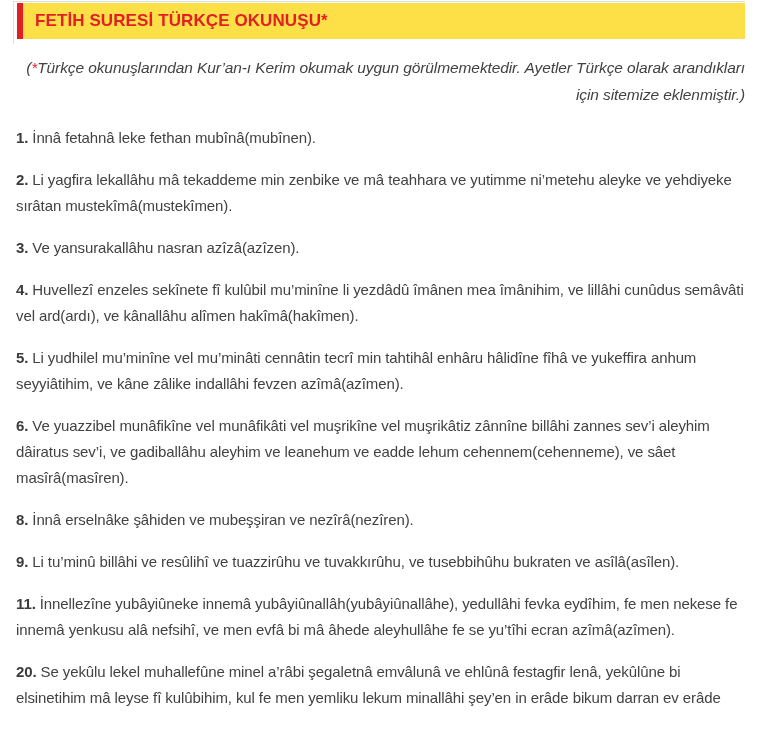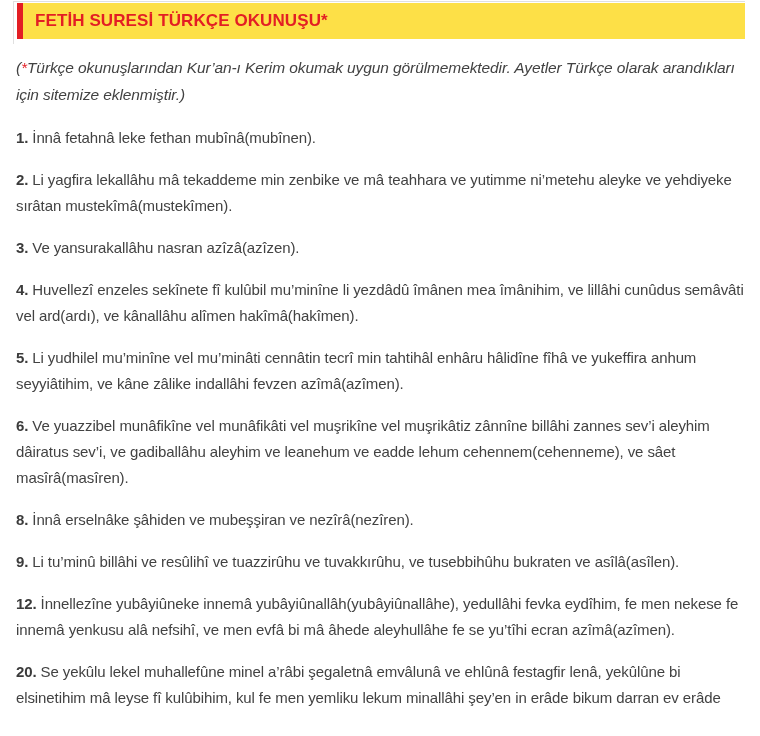--- a/index.html
+++ b/index.html
@@ -46,20 +46,21 @@
     font-weight: bold;
     font-size: 17px;
     line-height: 19px;
     letter-spacing: 0.1px;
   }
   .intro {
     font-style: italic;
     font-size: 15.5px;
     line-height: 27px;
     margin: 15px 0 17px 0;
+    text-align: right;
   }
   .intro .star {
     color: #e31e24;
     font-weight: normal;
   }
   .verse {
     font-size: 15px;
     line-height: 26px;
     margin: 0 0 16px 0;
   }
@@ -93,17 +94,17 @@
 
   <p class="verse"><strong class="vnum">5.</strong><span>Li yudhilel mu’minîne vel mu’minâti cennâtin tecrî min tahtihâl enhâru hâlidîne fîhâ ve yukeffira anhum seyyiâtihim, ve kâne zâlike indallâhi fevzen azîmâ(azîmen).</span></p>
 
   <p class="verse"><strong class="vnum">6.</strong><span>Ve yuazzibel munâfikîne vel munâfikâti vel muşrikîne vel muşrikâtiz zânnîne billâhi zannes sev’i aleyhim dâiratus sev’i, ve gadiballâhu aleyhim ve leanehum ve eadde lehum cehennem(cehenneme), ve sâet masîrâ(masîren).</span></p>
 
 
   <p class="verse"><strong class="vnum">8.</strong><span>İnnâ erselnâke şâhiden ve mubeşşiran ve nezîrâ(nezîren).</span></p>
 
   <p class="verse"><strong class="vnum">9.</strong><span>Li tu’minû billâhi ve resûlihî ve tuazzirûhu ve tuvakkırûhu, ve tusebbihûhu bukraten ve asîlâ(asîlen).</span></p>
 
-  <p class="verse"><strong class="vnum">12.</strong><span>İnnellezîne yubâyiûneke innemâ yubâyiûnallâh(yubâyiûnallâhe), yedullâhi fevka eydîhim, fe men nekese fe innemâ yenkusu alâ nefsihî, ve men evfâ bi mâ âhede aleyhullâhe fe se yu’tîhi ecran azîmâ(azîmen).</span></p>
+  <p class="verse"><strong class="vnum">11.</strong><span>İnnellezîne yubâyiûneke innemâ yubâyiûnallâh(yubâyiûnallâhe), yedullâhi fevka eydîhim, fe men nekese fe innemâ yenkusu alâ nefsihî, ve men evfâ bi mâ âhede aleyhullâhe fe se yu’tîhi ecran azîmâ(azîmen).</span></p>
 
   <p class="verse"><strong class="vnum">20.</strong><span>Se yekûlu lekel muhallefûne minel a’râbi şegaletnâ emvâlunâ ve ehlûnâ festagfir lenâ, yekûlûne bi elsinetihim mâ leyse fî kulûbihim, kul fe men yemliku lekum minallâhi şey’en in erâde bikum darran ev erâde</span></p>
 
 </div>
 
 </body></html>

